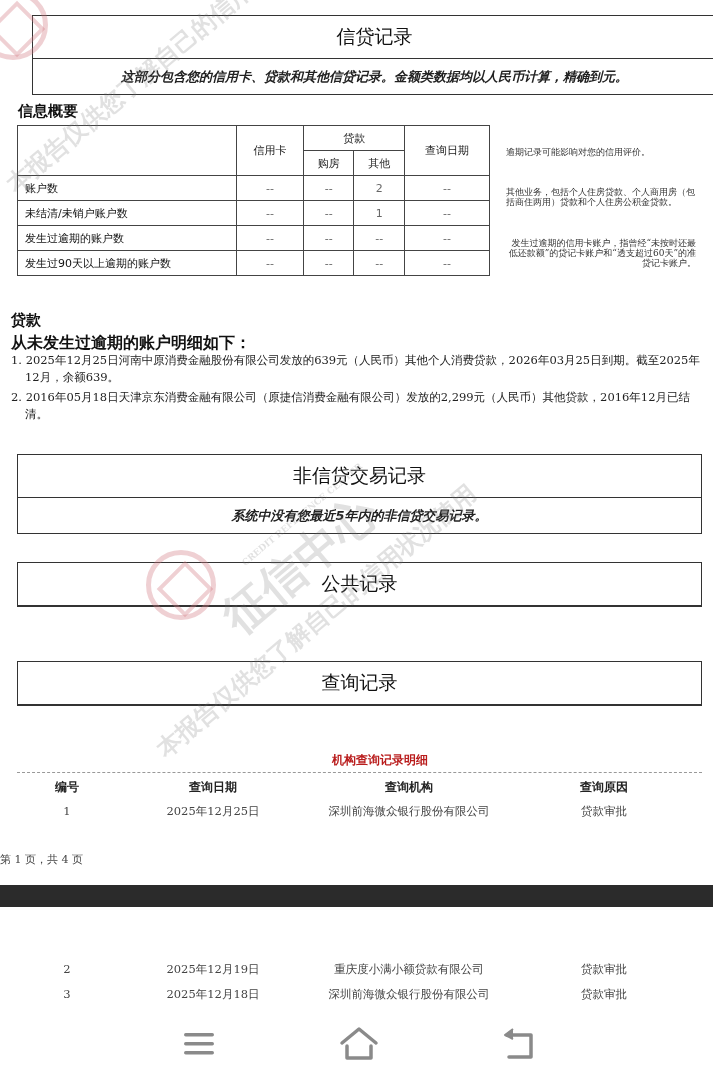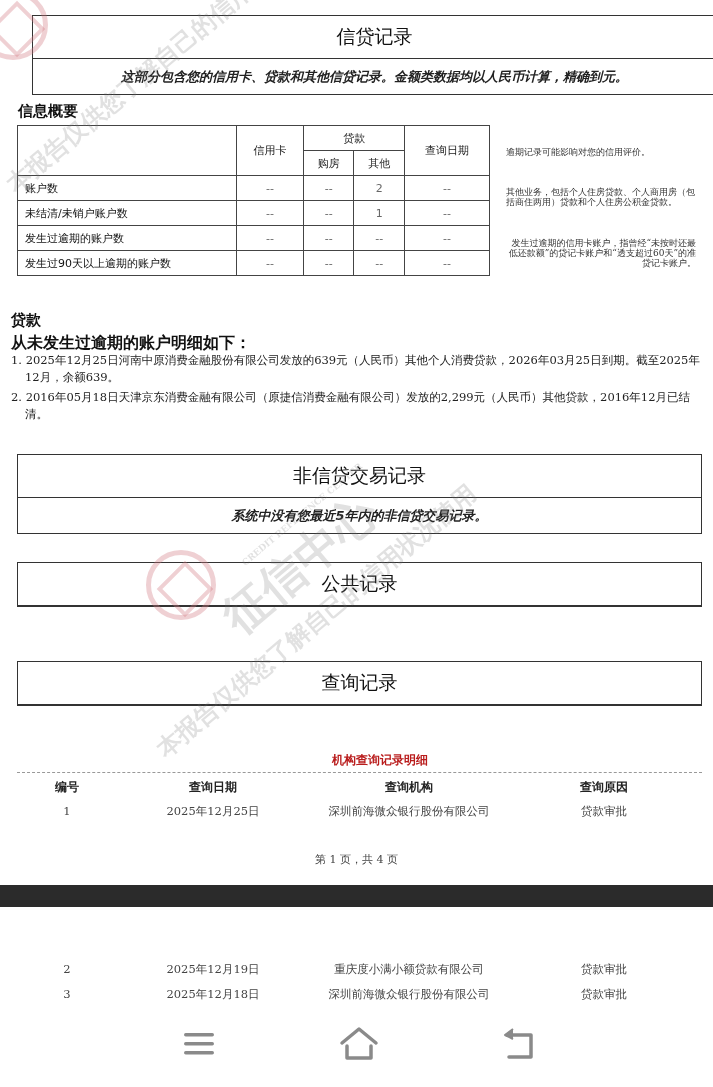--- a/index.html
+++ b/index.html
@@ -31,21 +31,21 @@
     ol.loan-list li { padding-left: 14px; text-indent: -14px; margin-bottom: 3px; }
 
     .q-subtitle { position: absolute; left: 0; width: 713px; top: 752px; text-align: center; font-size: 12px; font-weight: bold; color: #b91c1c; padding-left: 47px; }
     .dashed { position: absolute; left: 17px; width: 685px; top: 772px; border-top: 1px dashed #999; }
 
     .qrow { position: absolute; left: 0; width: 713px; height: 20px; font-size: 11.5px; color: #444; font-family: "DejaVu Serif", serif; }
     .qrow span { position: absolute; top: 0; transform: translateX(-50%); white-space: nowrap; }
     .qrow.head { font-family: "DejaVu Sans", sans-serif; font-weight: bold; color: #222; font-size: 12px; }
     .c1 { left: 67px; } .c2 { left: 213px; } .c3 { left: 409px; } .c4 { left: 604px; }
 
-    .page-num { position: absolute; left: 0; width: 713px; top: 852px; text-align: center; font-size: 11px; color: #444; font-family: "DejaVu Serif", serif; }
+    .page-num { position: absolute; left: 0; width: 713px; top: 852px; text-align: left; font-size: 11px; color: #444; font-family: "DejaVu Serif", serif; }
     .divider-bar { position: absolute; left: 0; top: 885px; width: 713px; height: 22px; background: #2b2b2b; }
 
     .navbar { position: absolute; left: 0; top: 1022px; width: 713px; height: 50px; }
     .nav-btn { position: absolute; top: 0; width: 50px; height: 44px; display: flex; align-items: center; justify-content: center; }
   </style>
 </head>
 <body>
 
 <div class="watermark wm-seal" style="left:-22px; top:-10px;"></div>
 <div class="watermark wm-seal" style="left:146px; top:550px;"></div>

